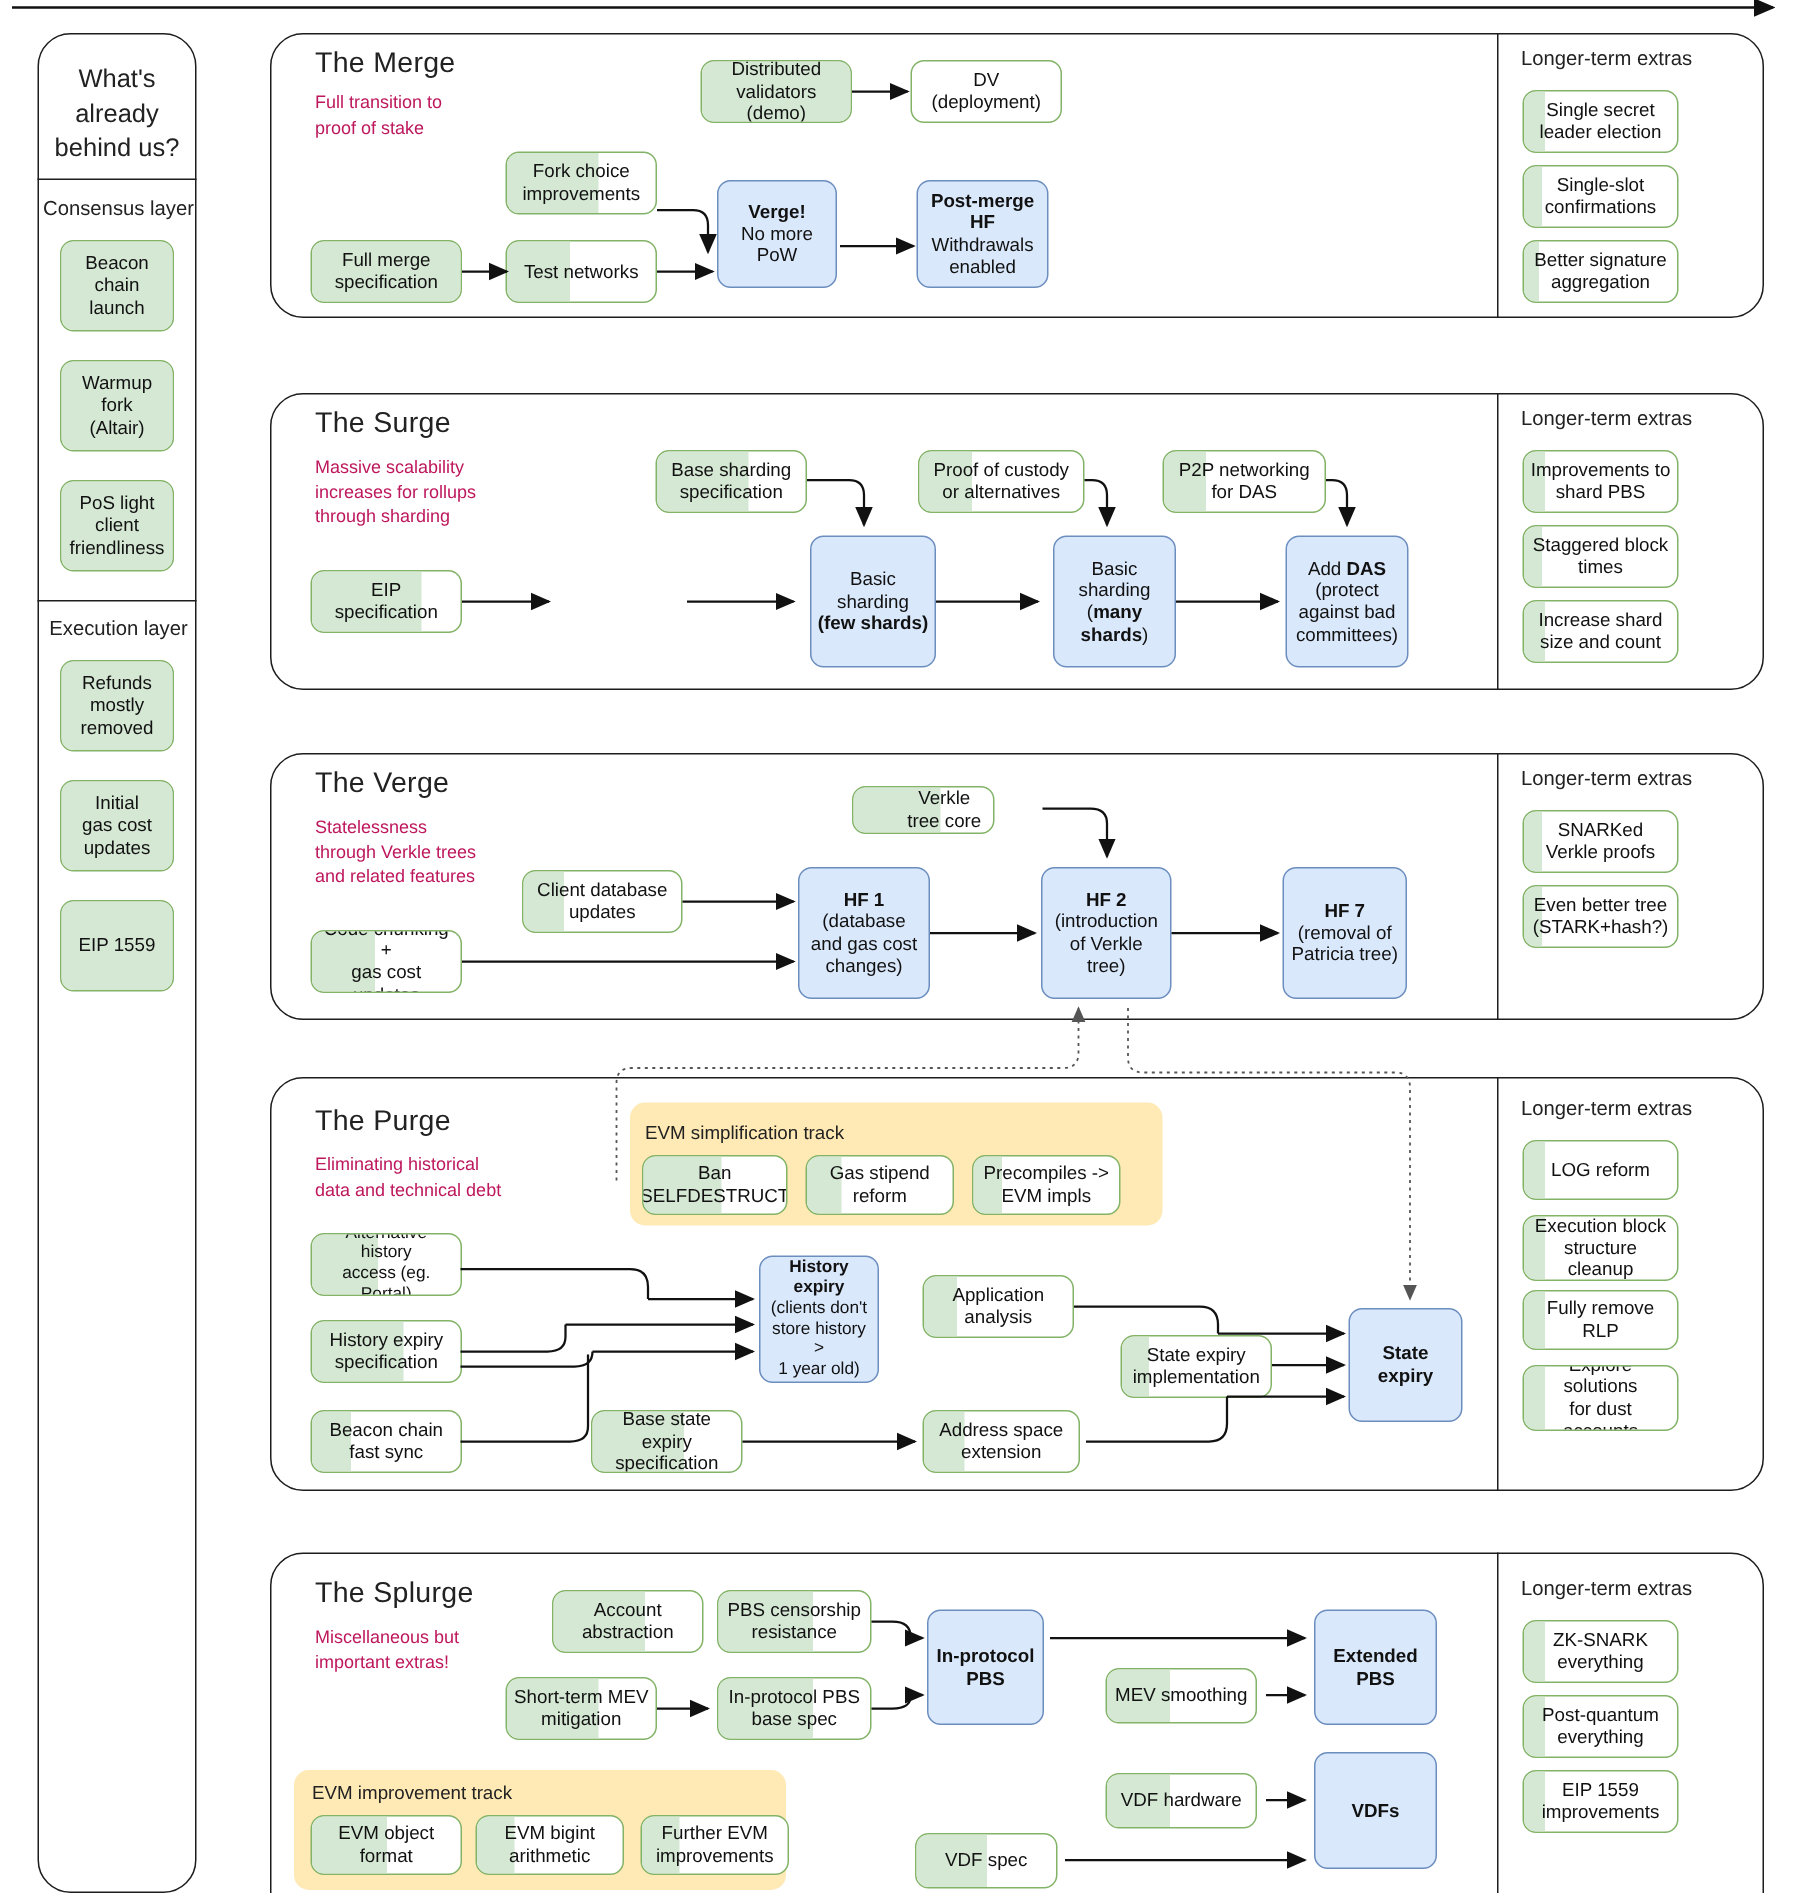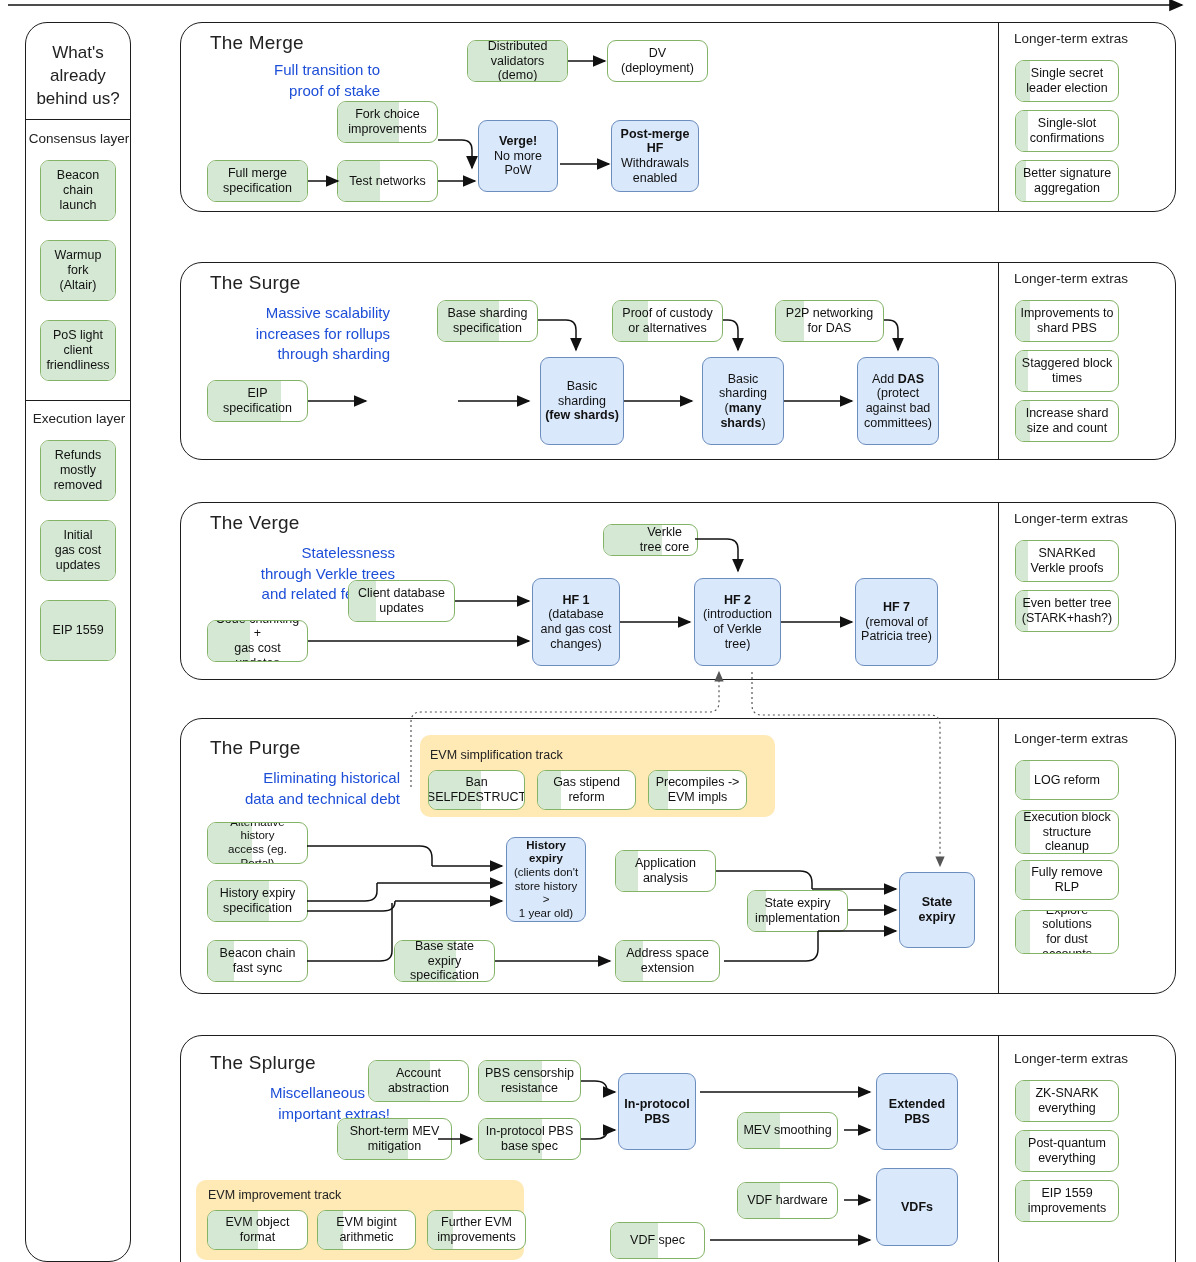--- a/index.html
+++ b/index.html
@@ -57,25 +57,24 @@
     background:#ffffff;
   }
   .panel-title{
     position:absolute;
     font-size:19px;
     color:#222;
     letter-spacing:.2px;
   }
   .panel-sub{
     position:absolute;
-    font-size:15px;
-    color:#1d4ed8;
+    font-size:12px;
+    color:#be185d;
     line-height:1.38;
     white-space:pre-line;
-    text-align:right;
   }
   .divider{
     position:absolute;
     width:0;
     border-left:1.4px solid #1d1d1d;
   }
   .hdivider{
     position:absolute;
     height:0;
     border-top:1.4px solid #1d1d1d;
@@ -339,21 +338,21 @@
   </div>
 
   <div class="panel" style="left:180px;top:502px;width:996px;height:178px;"></div>
   <div class="divider" style="left:998px;top:502px;height:178px;"></div>
   <div class="panel-title" style="left:210px;top:512px;">The Verge</div>
   <div class="panel-sub" style="left:210px;top:543px;width:185px;">Statelessness
 through Verkle trees
 and related features</div>
   <div class="extras-title" style="left:1014px;top:511px;">Longer-term extras</div>
 
-  <div class="node n-green" style="left:603px;top:524px;width:95px;height:32px;padding-left:32px;">
+  <div class="node n-green" style="left:568px;top:524px;width:95px;height:32px;padding-left:32px;">
     <span class="fill" style="width:62%"></span>
     <span class="lbl">Verkle tree core</span>
   </div>
   <div class="node n-green" style="left:348px;top:580px;width:107px;height:42px;">
     <span class="fill" style="width:26%"></span>
     <span class="lbl">Client database
 updates</span>
   </div>
   <div class="node n-green" style="left:207px;top:620px;width:101px;height:42px;">
     <span class="fill" style="width:42%"></span>
@@ -478,21 +477,21 @@
   <div class="node n-green" style="left:337px;top:1060px;width:101px;height:42px;margin-left:31px;">
     <span class="fill" style="width:62%"></span>
     <span class="lbl">Account
 abstraction</span>
   </div>
   <div class="node n-green" style="left:478px;top:1060px;width:103px;height:42px;">
     <span class="fill" style="width:62%"></span>
     <span class="lbl">PBS censorship
 resistance</span>
   </div>
-  <div class="node n-green" style="left:337px;top:1118px;width:115px;height:42px;">
+  <div class="node n-green" style="left:337px;top:1118px;width:101px;height:42px;">
     <span class="fill" style="width:62%"></span>
     <span class="lbl">Short-term MEV
 mitigation</span>
   </div>
   <div class="node n-green" style="left:478px;top:1118px;width:103px;height:42px;">
     <span class="fill" style="width:62%"></span>
     <span class="lbl">In-protocol PBS
 base spec</span>
   </div>
   <div class="node n-green" style="left:737px;top:1112px;width:101px;height:37px;">

